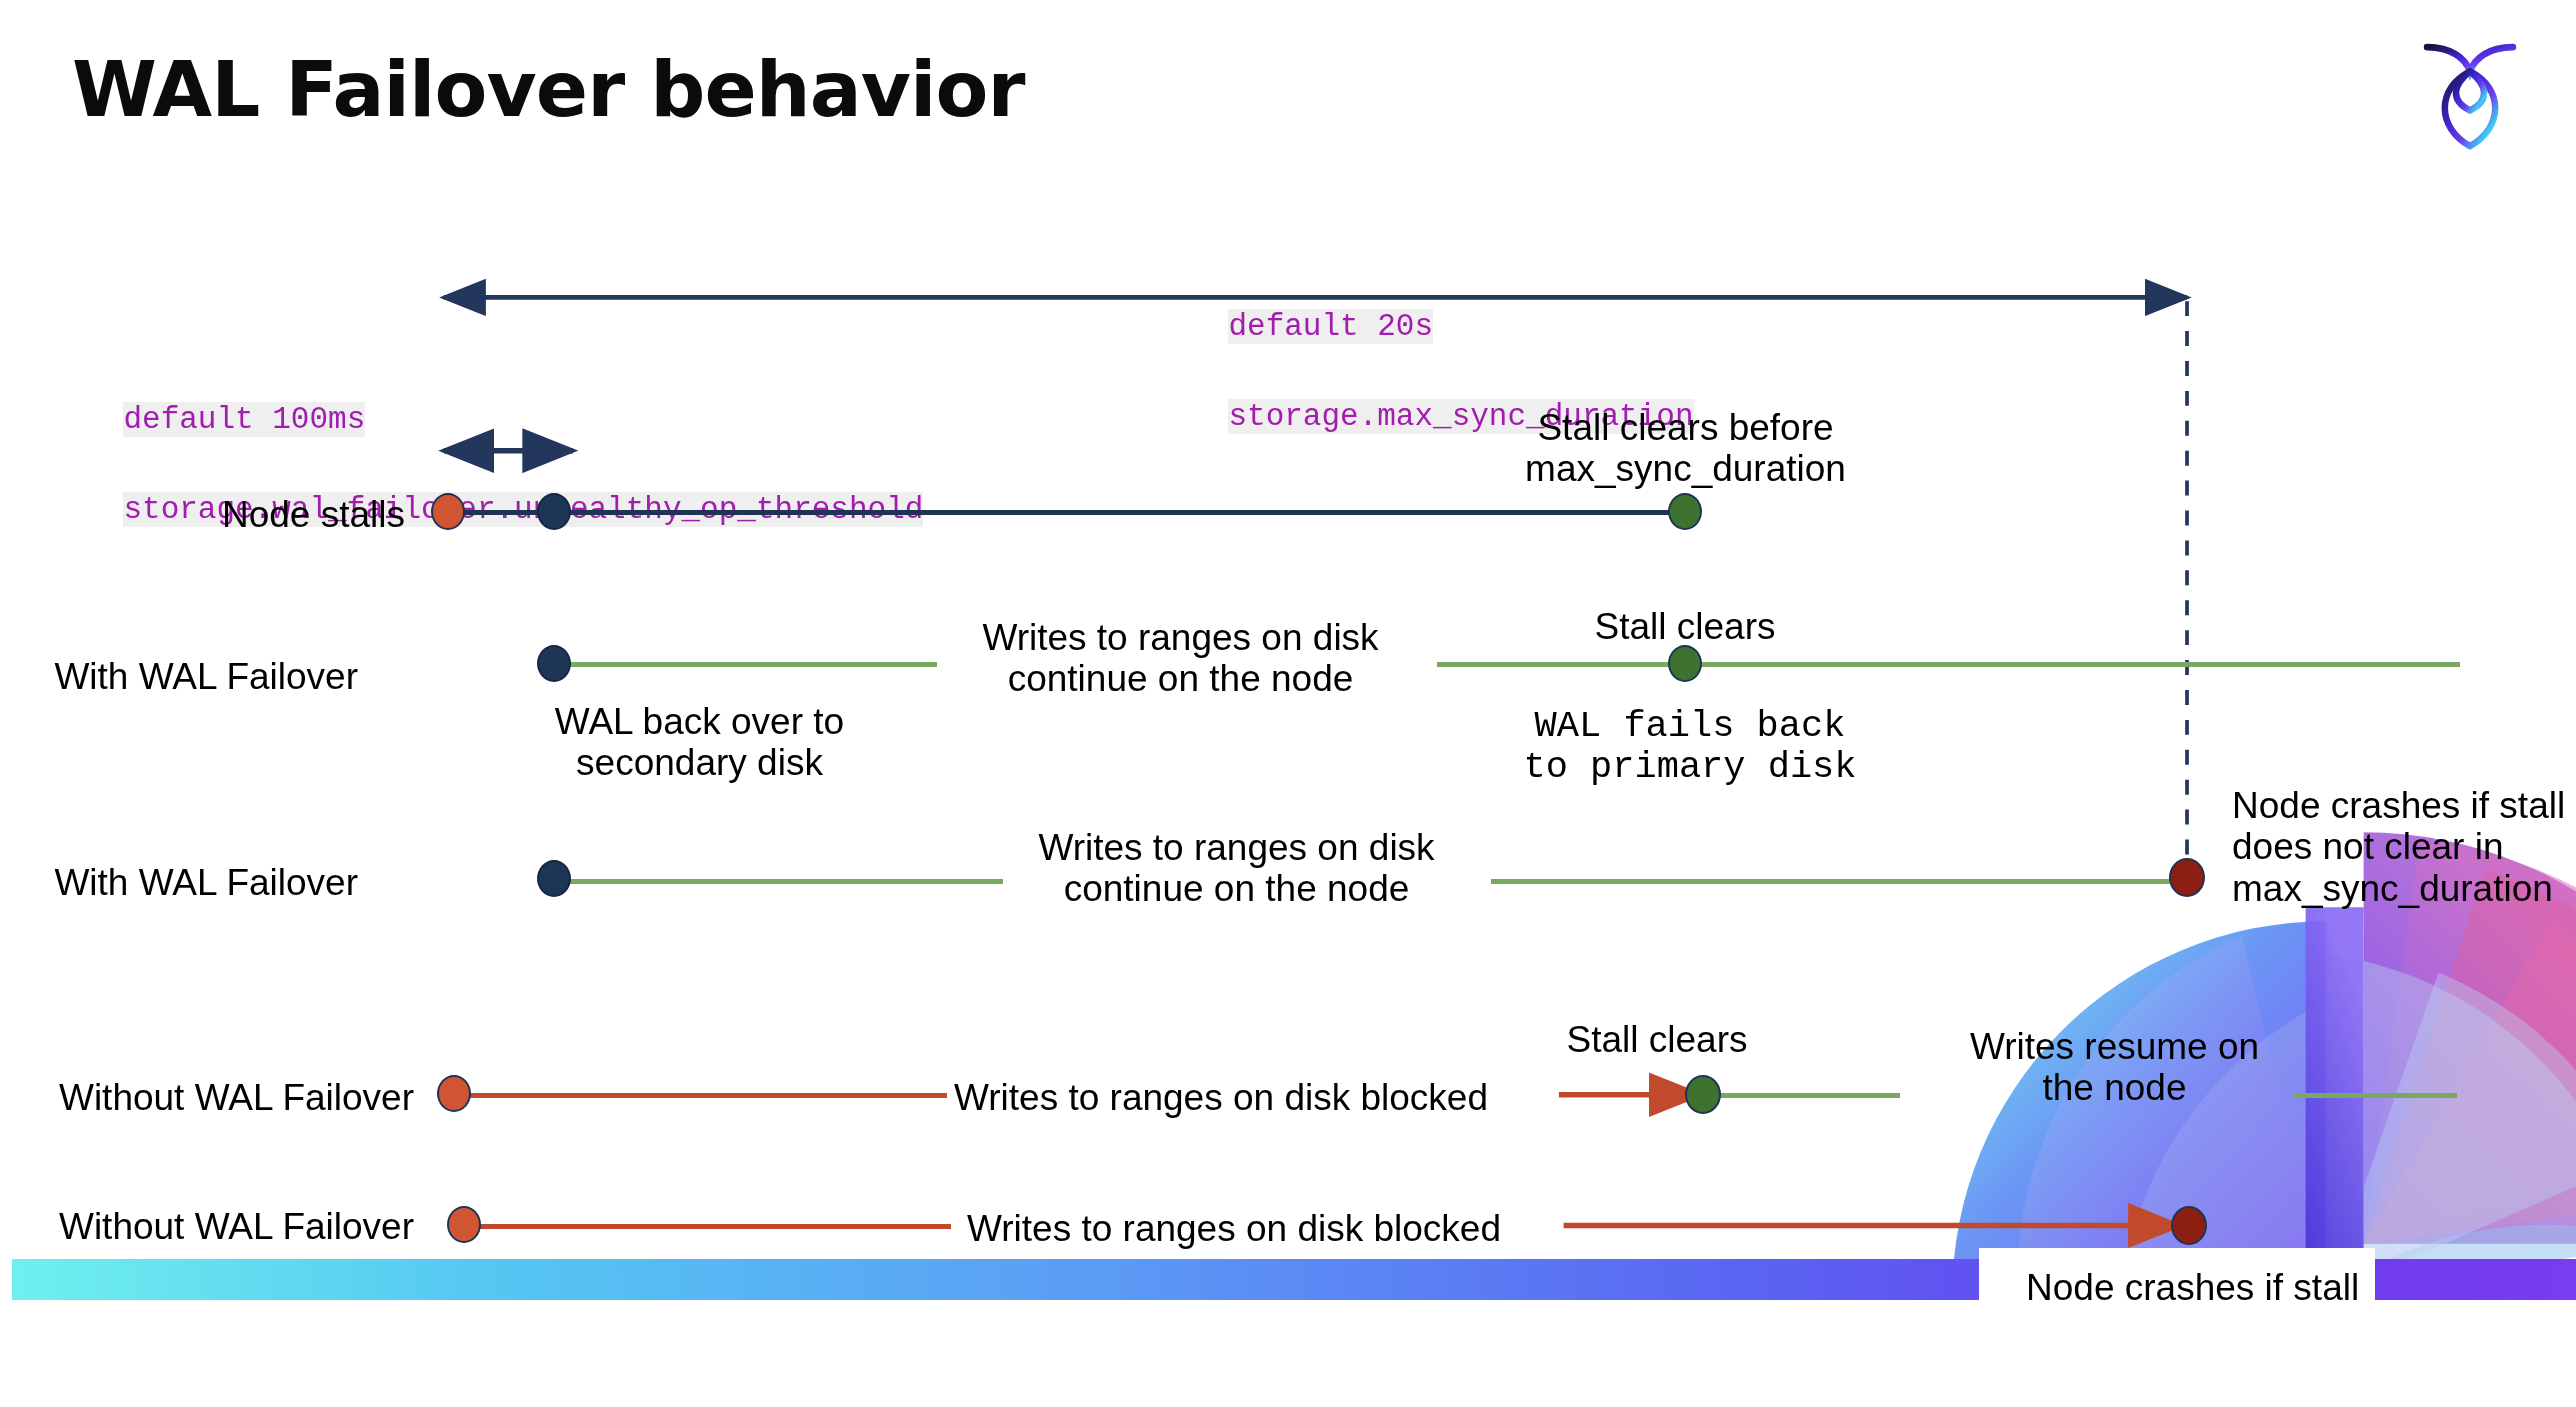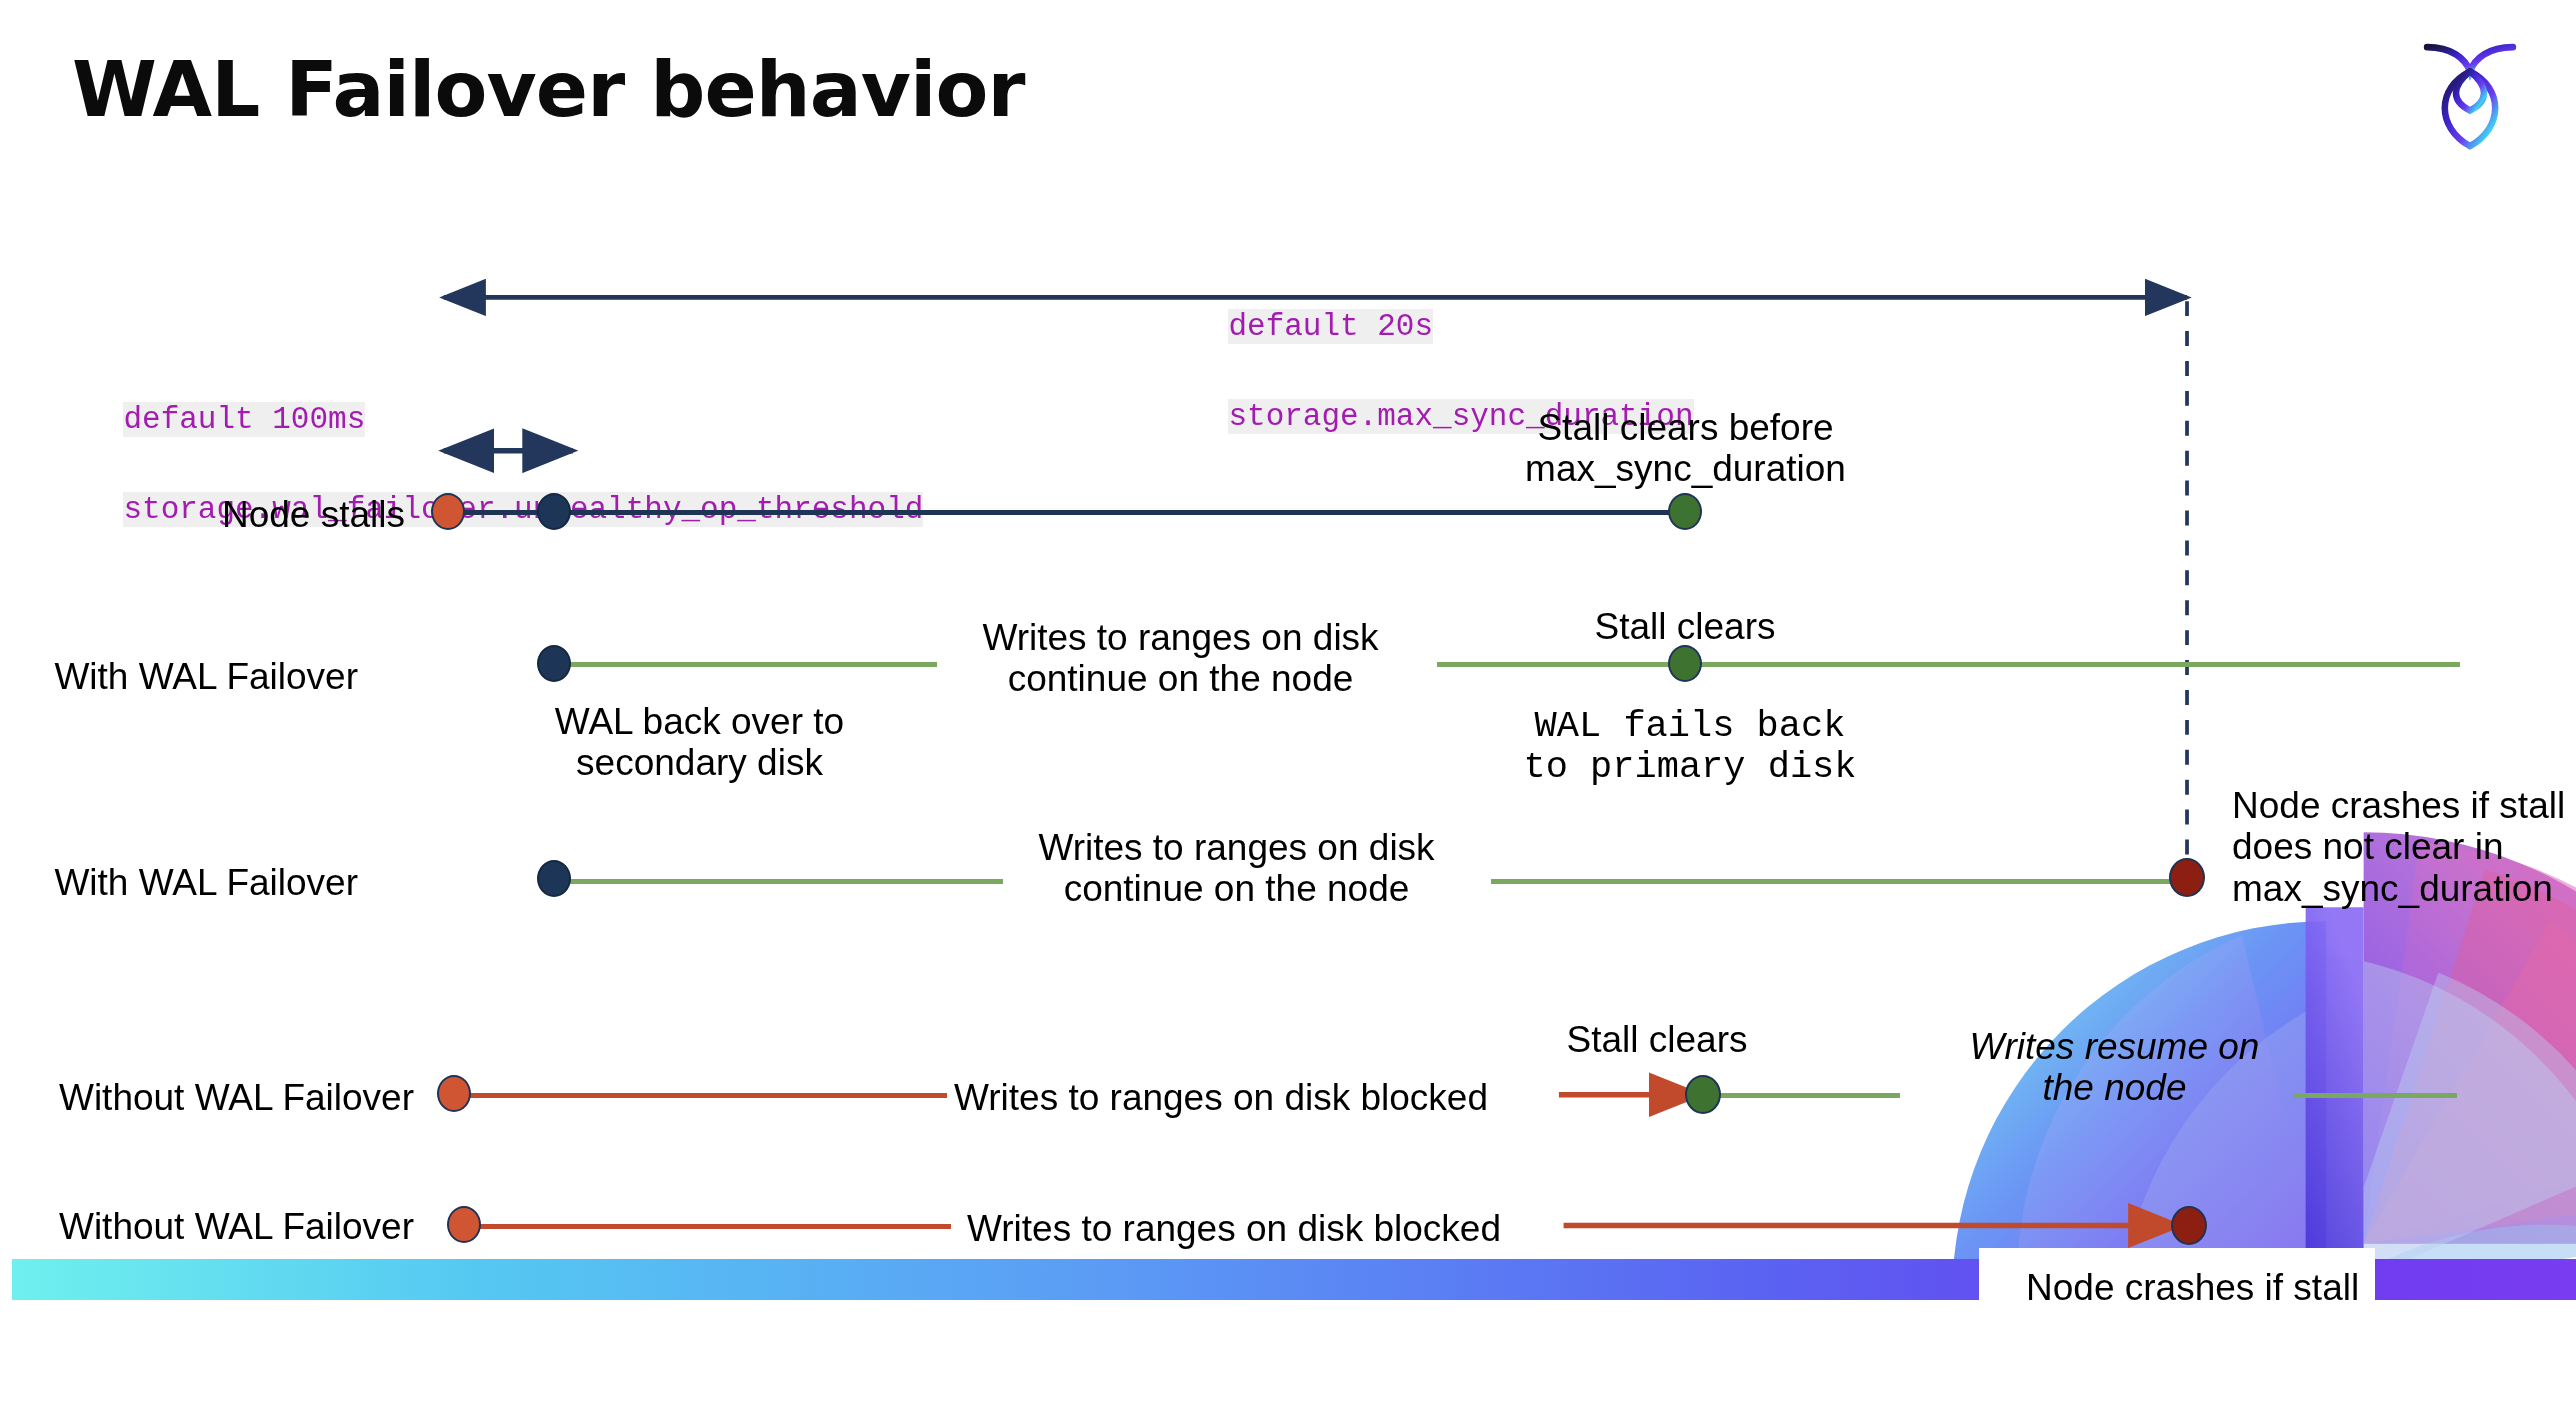--- a/index.html
+++ b/index.html
@@ -228,21 +228,21 @@
 
   <div class="lbl right" style="left:0px;top:1077px;width:402px;">Without WAL Failover</div>
   <div class="hline red" style="left:449px;top:1093px;width:486px;"></div>
   <div class="hline green" style="left:1706px;top:1093px;width:182px;"></div>
   <div class="hline green" style="left:2281px;top:1093px;width:164px;"></div>
   <div class="dot orange-f" style="left:425px;top:1075px;width:34px;height:37px;"></div>
   <div class="dot green-f" style="left:1673px;top:1075px;width:36px;height:39px;"></div>
 
   <div class="lbl" style="left:942px;top:1077px;width:598px;">Writes to ranges on disk  blocked</div>
   <div class="lbl center" style="left:1477px;top:1019px;width:336px;">Stall clears</div>
-  <div class="lbl center" style="left:1925px;top:1026px;width:355px;font-style:italic;">Writes resume on
+  <div class="lbl center" style="left:1925px;top:1026px;width:355px;">Writes resume on
 the node</div>
 
   <div class="lbl right" style="left:0px;top:1206px;width:402px;">Without WAL Failover</div>
   <div class="hline red" style="left:453px;top:1224px;width:486px;"></div>
   <div class="dot orange-f" style="left:435px;top:1206px;width:34px;height:37px;"></div>
 
   <div class="lbl" style="left:955px;top:1208px;width:598px;">Writes to ranges on disk  blocked</div>
 
   <div class="note-card" style="left:1967px;top:1248px;width:396px;height:160px;"></div>
   <div class="dot dkred-f" style="left:2159px;top:1206px;width:36px;height:39px;z-index:5;"></div>

